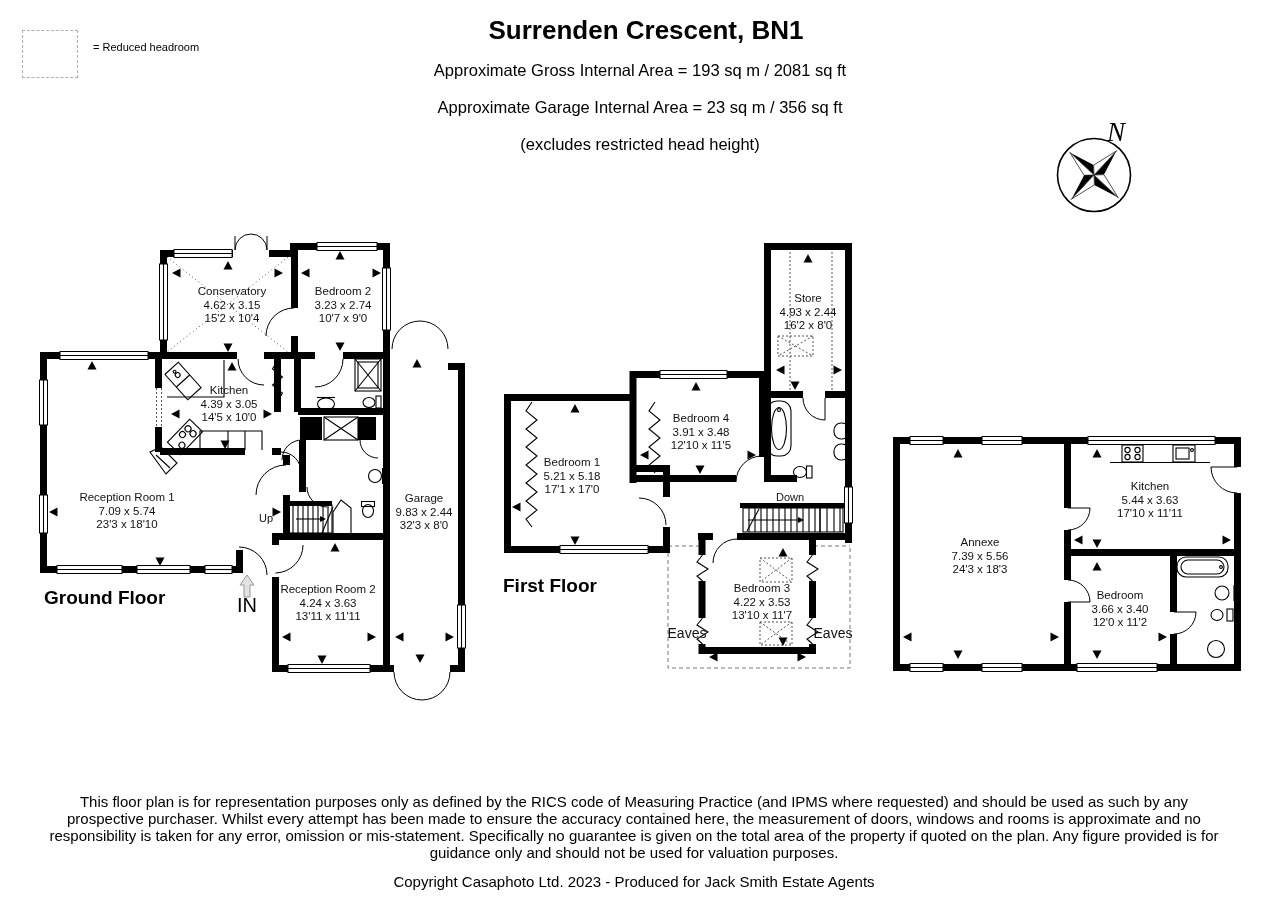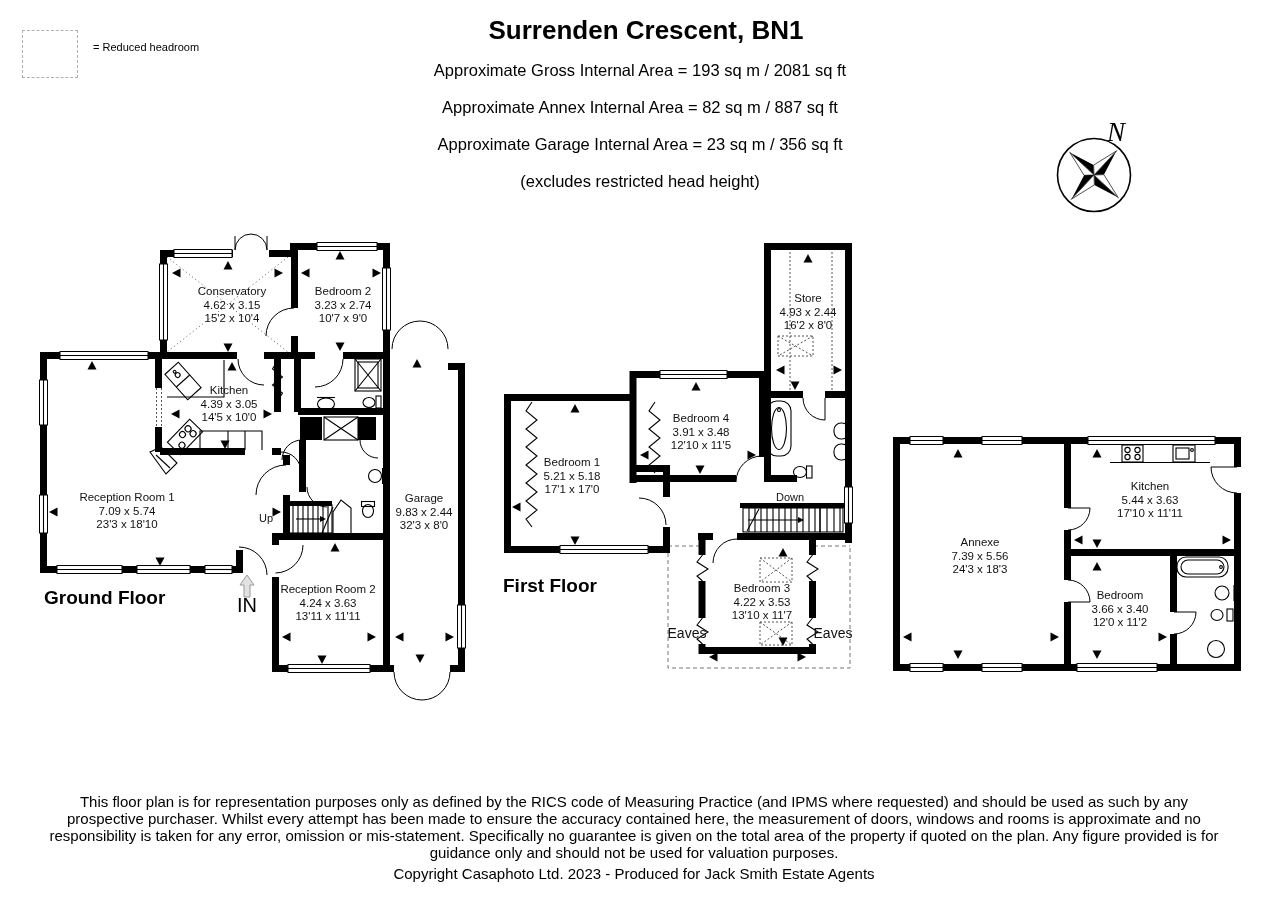--- a/index.html
+++ b/index.html
@@ -24,34 +24,33 @@
   .dash{stroke:#777;stroke-width:1;fill:none;stroke-dasharray:4 3;}
   .dashd{stroke:#555;stroke-width:1;fill:none;stroke-dasharray:2 2;}
   .rn{font:11.5px "Liberation Sans",sans-serif;fill:#111;text-anchor:middle;}
   .sm{font:11px "Liberation Sans",sans-serif;fill:#111;}
   .fl{font:bold 19px "Liberation Sans",sans-serif;fill:#000;}
   .inlbl{font:20px "Liberation Sans",sans-serif;fill:#000;text-anchor:middle;}
   .evs{font:14px "Liberation Sans",sans-serif;fill:#111;text-anchor:middle;}
   .nlet{font:italic 27px "Liberation Serif",serif;fill:#000;}
   
   #ftr{position:absolute;left:49px;top:793px;width:1170px;text-align:center;font-size:15px;line-height:17px;}
-  #ftr .copy{margin-top:4px;}
+  #ftr .copy{margin-top:12px;}
 </style>
 </head>
 <body>
 
 <div id="page">
 
   <div id="legend-box"></div>
   <div id="legend-lbl">= Reduced headroom</div>
 
   <div id="hdr">
     <h1>Surrenden Crescent, BN1</h1>
     <p>Approximate Gross Internal Area = 193 sq m / 2081 sq ft</p>
-    <p>Approximate Annex Internal Area = 82 sq m / 887 sq ft</p>
     <p>Approximate Garage Internal Area = 23 sq m / 356 sq ft</p>
     <p>(excludes restricted head height)</p>
   </div>
 
   <svg style="left:1052px;top:113px;" width="100" height="108" viewBox="0 0 100 108">
     <text class="nlet" x="55" y="28">N</text>
     <circle cx="42" cy="62" r="36.5" fill="none" stroke="#000" stroke-width="1.6"></circle>
     <g transform="translate(42,62) rotate(-47)">
       <line x1="0" y1="-34" x2="0" y2="34" stroke="#999" stroke-width="0.8"></line>
       <line x1="-34" y1="0" x2="34" y2="0" stroke="#999" stroke-width="0.8"></line>

